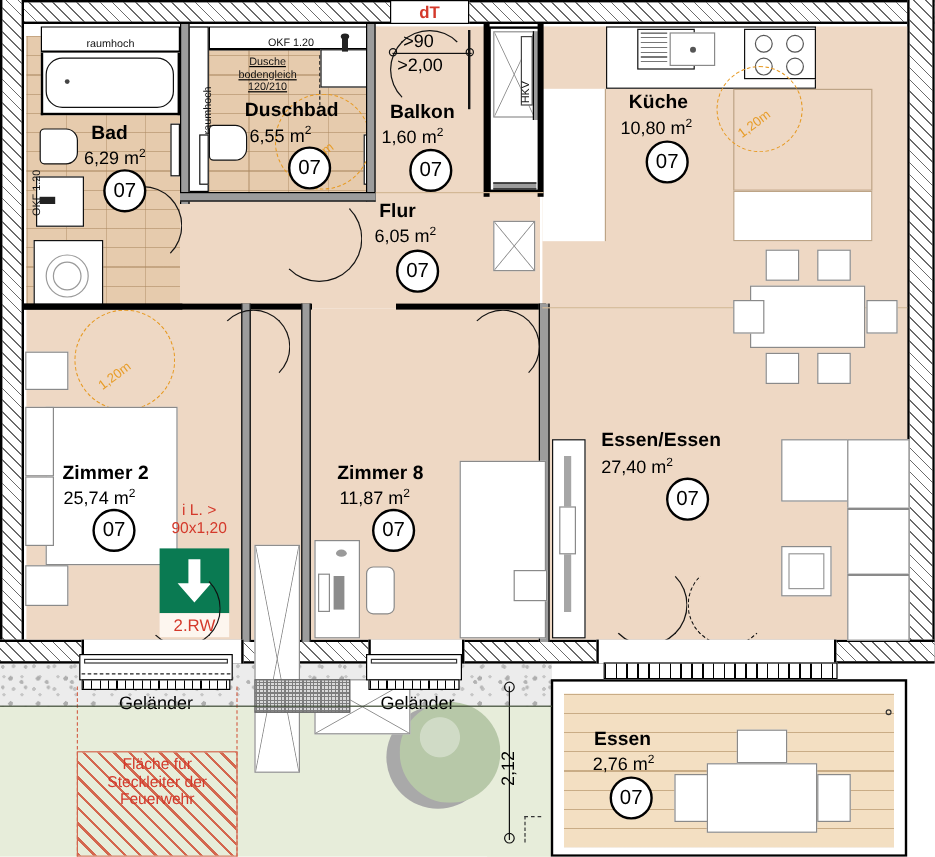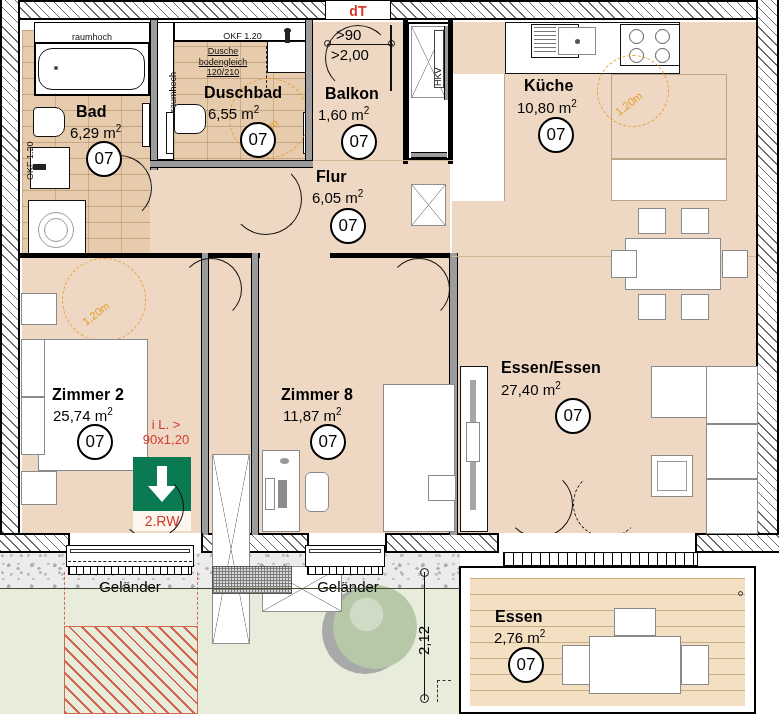--- a/index.html
+++ b/index.html
@@ -124,20 +124,25 @@
   <div class="abs gravel" style="left:0;top:551px;width:460px;height:38px;"></div>
   <div class="abs green" style="left:0;top:589px;width:460px;height:125px;"></div>
   <div class="abs green" style="left:406px;top:589px;width:74px;height:125px;"></div>
 
   <div class="abs tree-sh" style="left:322px;top:588px;width:86px;height:86px;"></div>
   <div class="abs tree" style="left:333px;top:585px;width:84px;height:84px;"></div>
 
   <div class="abs rdash" style="left:64px;top:572px;width:1px;height:142px;"></div>
   <div class="abs rdash" style="left:197px;top:572px;width:1px;height:142px;"></div>
   <div class="abs redhatch" style="left:64px;top:626px;width:134px;height:88px;"></div>
+  <div class="abs" style="left:64px;top:630px;width:134px;text-align:center;">
+    <div class="redtxt">Fläche für</div>
+    <div class="redtxt">Steckleiter der</div>
+    <div class="redtxt">Feuerwehr</div>
+  </div>
 
   <div class="abs wall-hatch" style="left:0;top:0;width:779px;height:20px;"></div>
 
   <div class="abs wall-hatch-v" style="left:0;top:0;width:20px;height:552px;"></div>
 
   <div class="abs wall-hatch-v" style="left:756px;top:0;width:23px;height:552px;"></div>
 
   <div class="abs wall-hatch" style="left:0;top:533px;width:779px;height:20px;"></div>
 
   <div class="abs room-tile" style="left:22px;top:30px;width:128px;height:227px;"></div>

